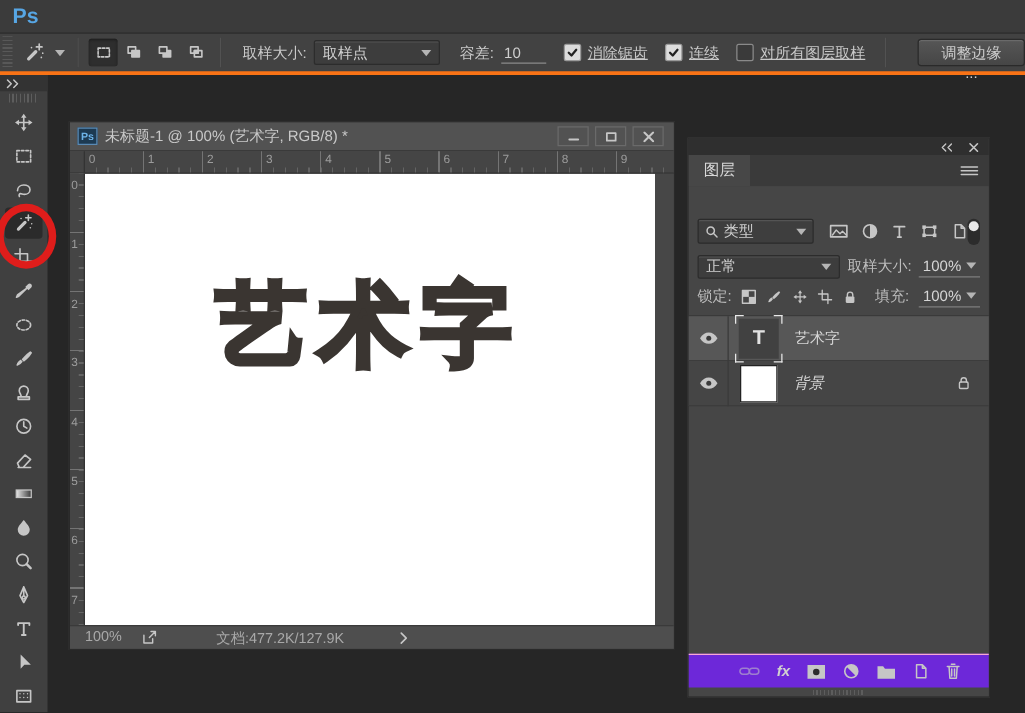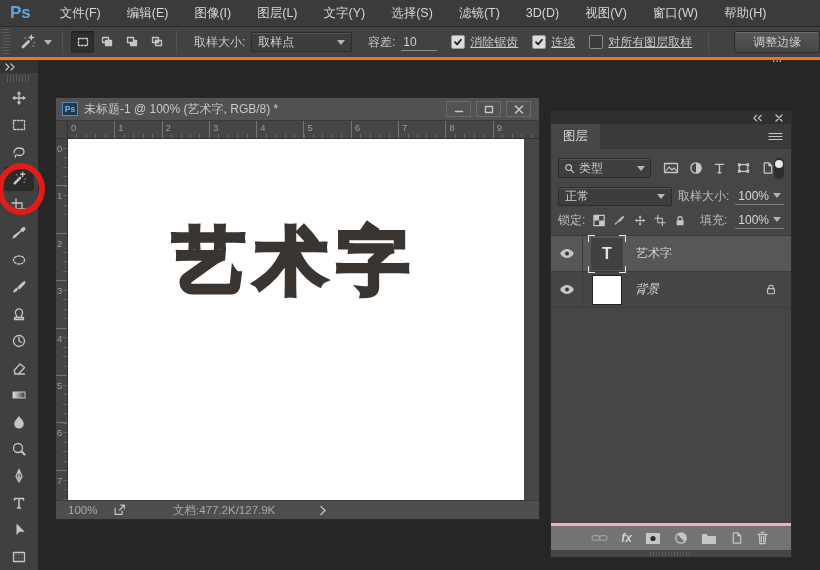--- a/index.html
+++ b/index.html
@@ -86,21 +86,21 @@
   .st-chev{margin-left:44px;display:flex;align-items:center;}
 
   
   .panel{position:absolute;left:550px;top:110px;width:242px;height:448px;background:#464646;
     border:1px solid #2b2b2b;display:flex;flex-direction:column;}
   .p-mini{height:13px;background:#2f2f2f;display:flex;align-items:center;justify-content:flex-end;gap:12px;padding-right:8px;}
   .p-tabs{height:25px;background:#3a3a3a;display:flex;align-items:center;}
   .p-tab{height:25px;line-height:25px;padding:0 12px;background:#474747;color:#d8d8d8;font-size:12.5px;}
   .p-menu{margin-left:auto;margin-right:8px;display:flex;align-items:center;}
   .p-body{flex:1;display:flex;flex-direction:column;background:#464646;padding-top:5px;}
-  .f-row{height:24px;margin:2px 7px 4px;display:flex;align-items:center;text-align:center;}
+  .f-row{height:24px;margin:19px 7px 4px;display:flex;align-items:center;text-align:center;}
   .f-search{display:flex;align-items:center;width:98px;height:20px;background:#3e3e3e;border:1px solid #2b2b2b;
     box-shadow:inset 0 1px 0 #545454;border-radius:2px;padding:0 5px;color:#cfcfcf;font-size:12px;gap:4px;}
   .f-ics{display:flex;align-items:center;gap:10px;margin-left:12px;flex:1;}
   .f-pill{width:11px;height:21px;background:#2c2c2c;border-radius:6px;margin-left:auto;position:relative;}
   .f-pill::after{content:"";position:absolute;left:1.5px;top:2px;width:8px;height:8px;border-radius:50%;background:#e8e8e8;}
   .b-row{margin:3px 7px;display:flex;align-items:center;gap:6px;}
   .dd-blend{width:120px;height:19px;}
   .p-label{color:#bdbdbd;font-size:12px;white-space:nowrap;}
   .uval{color:#d6d6d6;font-size:12px;border-bottom:1px solid #7e7e7e;padding:0 3px 1px;display:flex;align-items:center;gap:4px;}
   .l-row{margin:3px 7px 6px;display:flex;align-items:center;gap:8px;}
@@ -113,51 +113,38 @@
   .bracket{position:absolute;width:7px;height:7px;border:1.5px solid #e8e8e8;}
   .bk-tl{left:-3px;top:-3px;border-right:none;border-bottom:none;}
   .bk-tr{right:-3px;top:-3px;border-left:none;border-bottom:none;}
   .bk-bl{left:-3px;bottom:-3px;border-right:none;border-top:none;}
   .bk-br{right:-3px;bottom:-3px;border-left:none;border-top:none;}
   .thumb-bg{width:30px;height:30px;margin-left:9px;background:#ffffff;border:1px solid #222;}
   .lname{margin-left:13px;color:#d6d6d6;font-size:12px;}
   .lname.italic{font-style:italic;}
   .row-lock{margin-left:auto;margin-right:14px;display:flex;align-items:center;}
   .p-fill{flex:1;}
-  .p-bottom{height:27px;background:#737373;border-top:3px solid #f9a8d4;display:flex;align-items:center;
+  .p-bottom{height:27px;background:#6d28d9;border-top:1px solid #f9a8d4;display:flex;align-items:center;
     justify-content:flex-end;gap:13px;padding-right:22px;}
   .p-grip{height:7px;display:flex;align-items:center;justify-content:center;}
   .p-grip-bar{width:42px;height:4px;
     background:repeating-linear-gradient(to right,#5d5d5d 0 1px,transparent 1px 3px);}
 
   
   .ic{stroke:#c6c6c6;fill:none;stroke-width:1.3;stroke-linecap:round;stroke-linejoin:round;display:block;}
   .icf{fill:#c6c6c6;stroke:none;}
   .fx-txt{color:#d0d0d0;font-size:12px;font-weight:bold;font-style:italic;}
 </style>
 </head>
 <body>
 
 <div class="app">
 
   <div class="menubar">
     <span class="ps-logo">Ps</span>
-    <span style="display:flex;">
-        <span class="menu-item">文件(F)</span>
-        <span class="menu-item">编辑(E)</span>
-        <span class="menu-item">图像(I)</span>
-        <span class="menu-item">图层(L)</span>
-        <span class="menu-item">文字(Y)</span>
-        <span class="menu-item">选择(S)</span>
-        <span class="menu-item">滤镜(T)</span>
-        <span class="menu-item">3D(D)</span>
-        <span class="menu-item">视图(V)</span>
-        <span class="menu-item">窗口(W)</span>
-        <span class="menu-item">帮助(H)</span>
-      </span>
   </div>
 
   <div class="optionsbar">
     <span class="obar-grip"></span>
     <span class="chip">
       <svg class="ic" width="18" height="18" viewBox="0 0 16 16">
         <path d="M3.5 12.5 L8.5 7.5" stroke-width="2.4"></path>
         <path d="M11 2v4 M9 4h4 M5.5 4.5l.01 0 M13.5 8.5l.01 0 M12.5 11.5l.01 0" stroke-width="1.2"></path>
       </svg>
       <span class="chev inline"></span>

